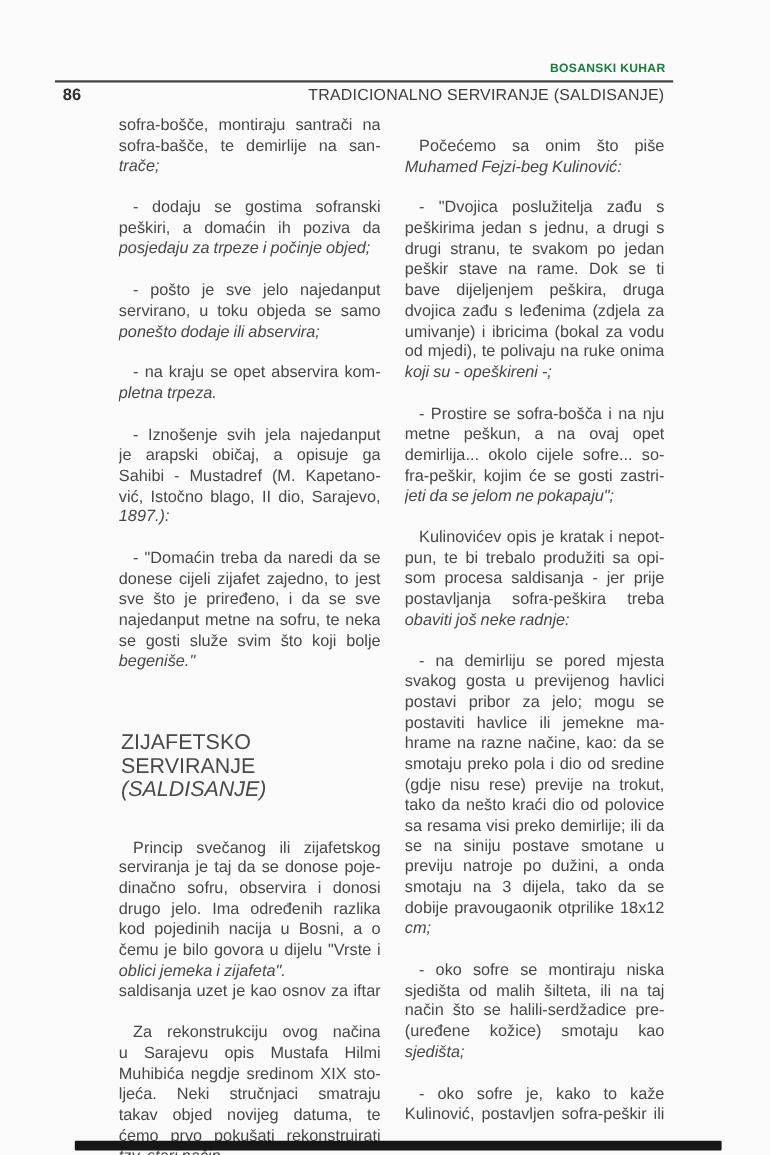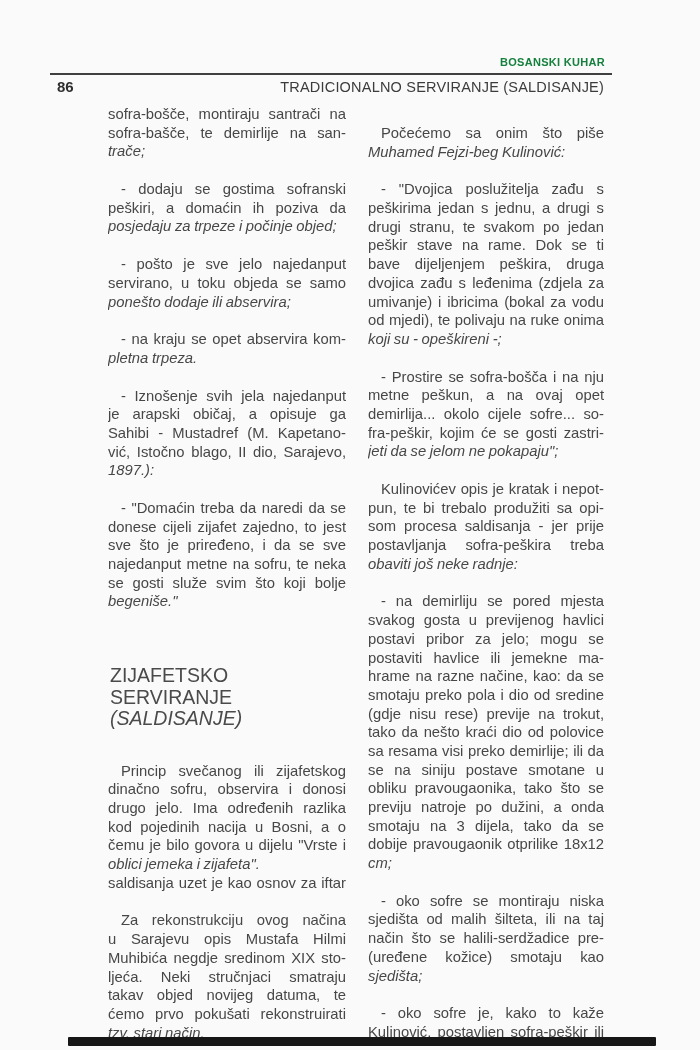--- a/index.html
+++ b/index.html
@@ -130,20 +130,21 @@
         <div class="line">se gosti služe svim što koji bolje</div>
         <div class="line last">begeniše."</div>
       </div>
       <div class="block heading">
         <div class="line">ZIJAFETSKO</div>
         <div class="line">SERVIRANJE</div>
         <div class="line last">(SALDISANJE)</div>
       </div>
       <div class="block body">
         <div class="line indent">Princip svečanog ili zijafetskog</div>
+        <div class="line">serviranja je taj da se donose poje-</div>
         <div class="line">dinačno sofru, observira i donosi</div>
         <div class="line">drugo jelo. Ima određenih razlika</div>
         <div class="line">kod pojedinih nacija u Bosni, a o</div>
         <div class="line">čemu je bilo govora u dijelu "Vrste i</div>
         <div class="line last">oblici jemeka i zijafeta".</div>
       </div>
       <div class="block body">
         <div class="line">saldisanja uzet je kao osnov za iftar</div>
         <div class="line indent">Za rekonstrukciju ovog načina</div>
         <div class="line">u Sarajevu opis Mustafa Hilmi</div>
@@ -188,21 +189,20 @@
         <div class="line indent">- na demirliju se pored mjesta</div>
         <div class="line">svakog gosta u previjenog havlici</div>
         <div class="line">postavi pribor za jelo; mogu se</div>
         <div class="line">postaviti havlice ili jemekne ma-</div>
         <div class="line">hrame na razne načine, kao: da se</div>
         <div class="line">smotaju preko pola i dio od sredine</div>
         <div class="line">(gdje nisu rese) previje na trokut,</div>
         <div class="line">tako da nešto kraći dio od polovice</div>
         <div class="line">sa resama visi preko demirlije; ili da</div>
         <div class="line">se na siniju postave smotane u</div>
-        <div class="line">obliku pravougaonika, tako što se</div>
         <div class="line">previju natroje po dužini, a onda</div>
         <div class="line">smotaju na 3 dijela, tako da se</div>
         <div class="line">dobije pravougaonik otprilike 18x12</div>
         <div class="line last">cm;</div>
       </div>
       <div class="block body">
         <div class="line indent">- oko sofre se montiraju niska</div>
         <div class="line">sjedišta od malih šilteta, ili na taj</div>
         <div class="line">način što se halili-serdžadice pre-</div>
         <div class="line">(uređene kožice) smotaju kao</div>

